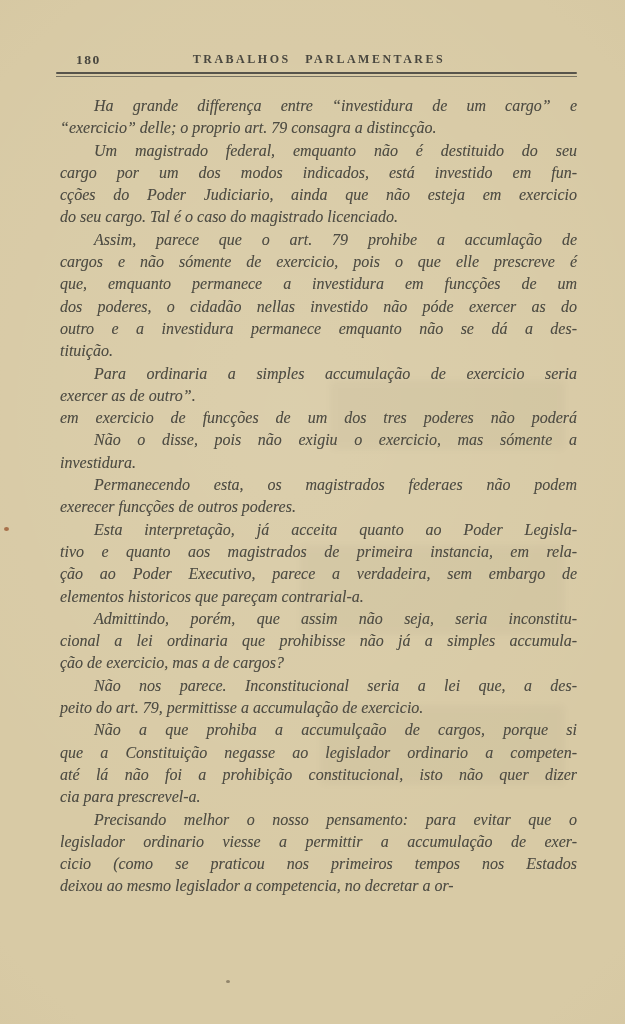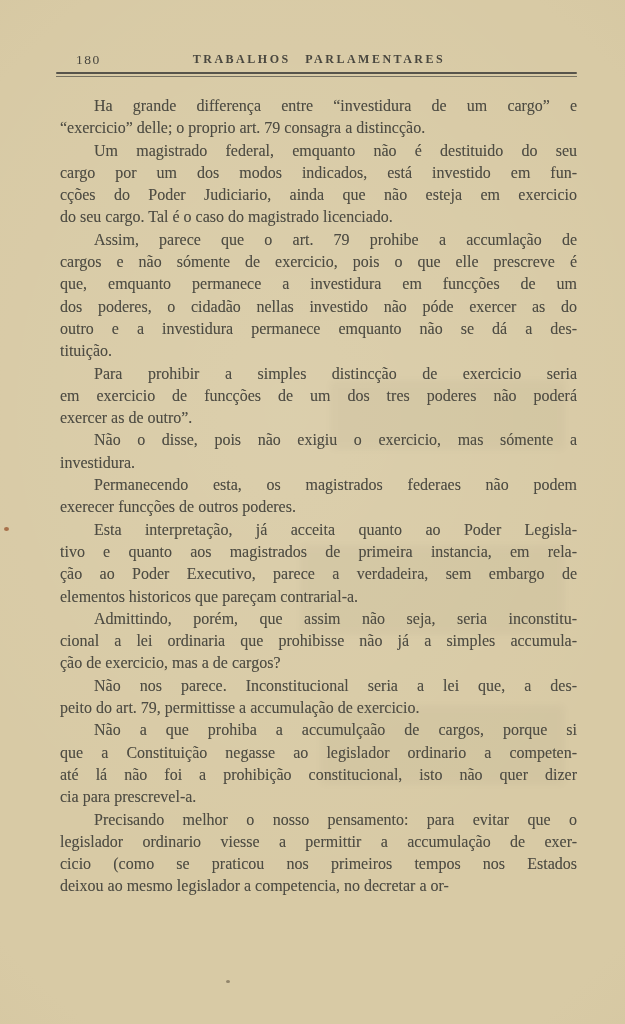--- a/index.html
+++ b/index.html
@@ -23,21 +23,21 @@
     top: 52px;
     left: 60px;
     right: 47px;
     height: 18px;
   }
   .page-number {
     position: absolute;
     left: 16px;
     top: 0;
     font-size: 13.5px;
-    font-weight: normal;
+    font-weight: bold;
     letter-spacing: 1.5px;
     color: #49473f;
   }
   .running-title {
     position: absolute;
     left: 0;
     right: 0;
     top: 0;
     text-align: center;
     font-size: 12px;
@@ -57,21 +57,21 @@
 
   .text-column {
     position: absolute;
     top: 95px;
     left: 60px;
     width: 517px;
     font-size: 16px;
     line-height: 22.3px;
     text-shadow: 0 0 0.5px rgba(78,76,67,0.35);
   }
-  .para { margin: 0; }
+  .para { margin: 0; font-style: italic; }
   .line {
     text-align: justify;
     text-align-last: justify;
     white-space: normal;
   }
   .line.first { padding-left: 34px; }
   .line.last  { text-align-last: left; }
 
   
   .ghost {
@@ -119,23 +119,23 @@
       </div>
       <div class="para">
         <div class="line first">Assim, parece que o art. 79 prohibe a accumlação de</div>
         <div class="line">cargos e não sómente de exercicio, pois o que elle prescreve é</div>
         <div class="line">que, emquanto permanece a investidura em funcções de um</div>
         <div class="line">dos poderes, o cidadão nellas investido não póde exercer as do</div>
         <div class="line">outro e a investidura permanece emquanto não se dá a des-</div>
         <div class="line last">tituição.</div>
       </div>
       <div class="para">
-        <div class="line first">Para prohibir a simples distincção de exercicio seria</div>
+        <div class="line first">Para ordinaria a simples accumulação de exercicio seria</div>
+        <div class="line last">exercer as de outro”.</div>
         <div class="line">em exercicio de funcções de um dos tres poderes não poderá</div>
-        <div class="line last">exercer as de outro”.</div>
       </div>
       <div class="para">
         <div class="line first">Não o disse, pois não exigiu o exercicio, mas sómente a</div>
         <div class="line last">investidura.</div>
       </div>
       <div class="para">
         <div class="line first">Permanecendo esta, os magistrados federaes não podem</div>
         <div class="line last">exerecer funcções de outros poderes.</div>
       </div>
       <div class="para">

